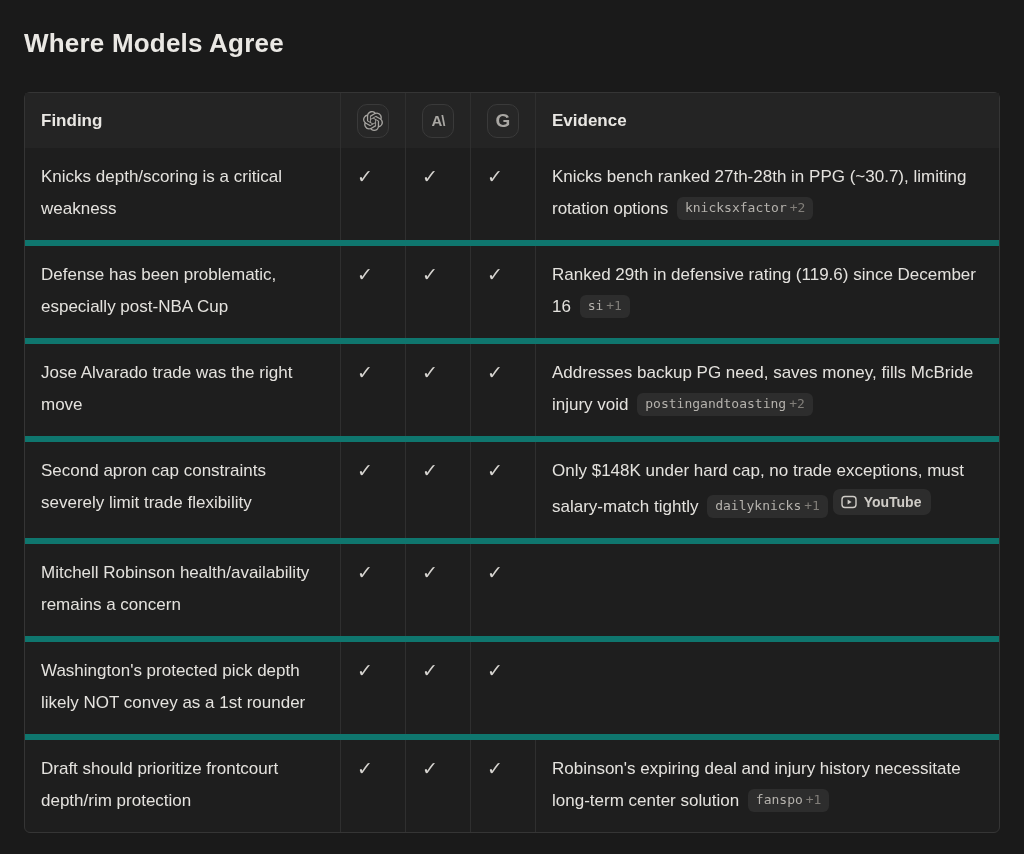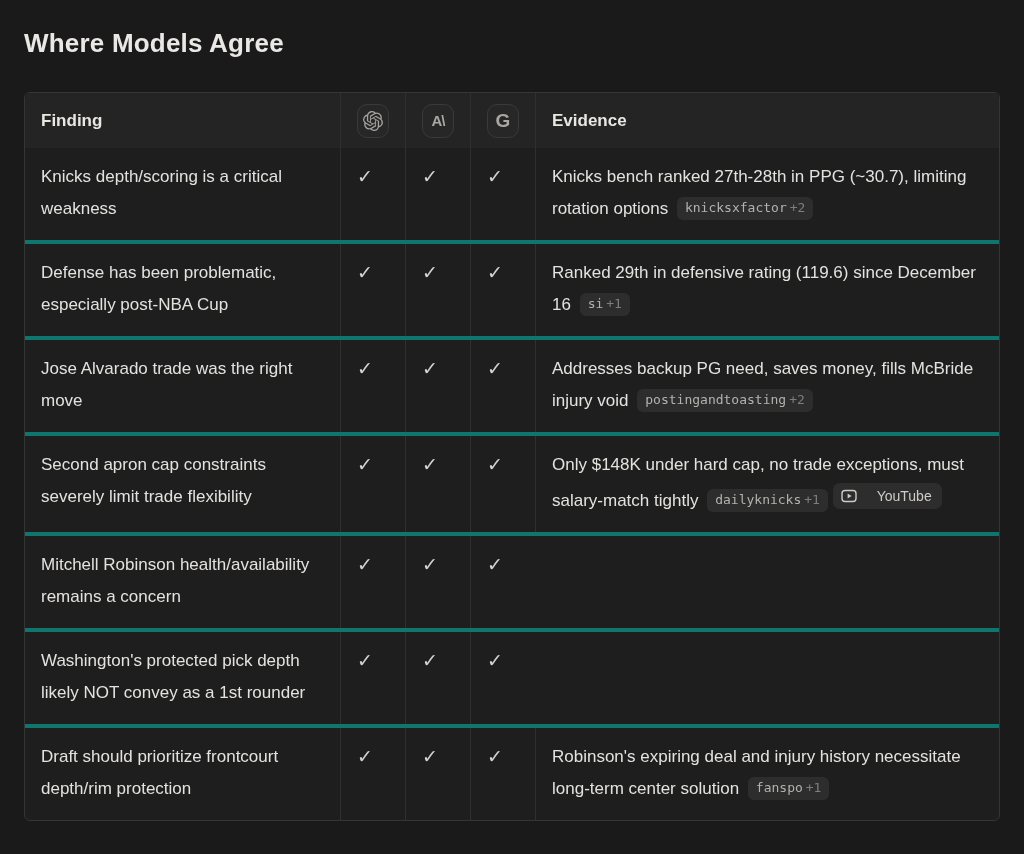--- a/index.html
+++ b/index.html
@@ -29,21 +29,21 @@
     margin-top: 33px;
     border: 1px solid #353535;
     border-radius: 6px;
     background: #1e1e1e;
     width: 976px;
     box-sizing: border-box;
   }
   .t-row {
     display: grid;
     grid-template-columns: 315px 65px 65px 65px 1fr;
-    border-top: 4px solid #0f766e;
+    border-top: 6px solid #0f766e;
   }
   .t-row:first-child { border-top: none; }
   .t-head {
     background: #242424;
     min-height: 55px;
   }
   .cell {
     padding: 13px 16px 15px 16px;
     border-left: 1px solid #2f2f2f;
     box-sizing: border-box;
@@ -101,30 +101,31 @@
     line-height: 22px;
     color: #b5b2ad;
     vertical-align: 2px;
     white-space: nowrap;
     cursor: pointer;
   }
   .src-badge .count { color: #817e79; margin-left: 3px; }
   .yt-badge {
     display: inline-flex;
     align-items: center;
-    gap: 20px;
+    gap: 7px;
     background: #2d2d2d;
     border-radius: 7px;
     padding: 2px 10px 2px 8px;
     margin-top: 2px;
     font-size: 14px;
     line-height: 22px;
     color: #cfccc7;
     vertical-align: 2px;
     cursor: pointer;
+    font-weight: bold;
   }
   .evidence-p { margin: 0; }
 </style>
 </head>
 <body>
 
 <div class="page">
   <h1 class="page-title">Where Models Agree</h1>
 
   <div class="agree-table">

